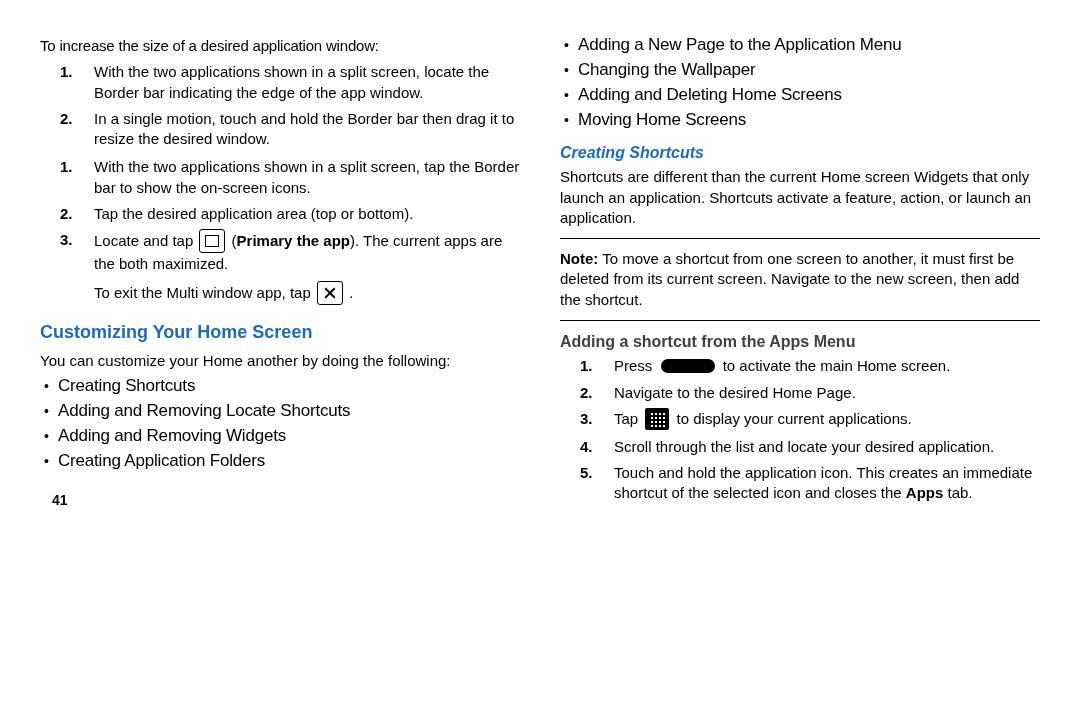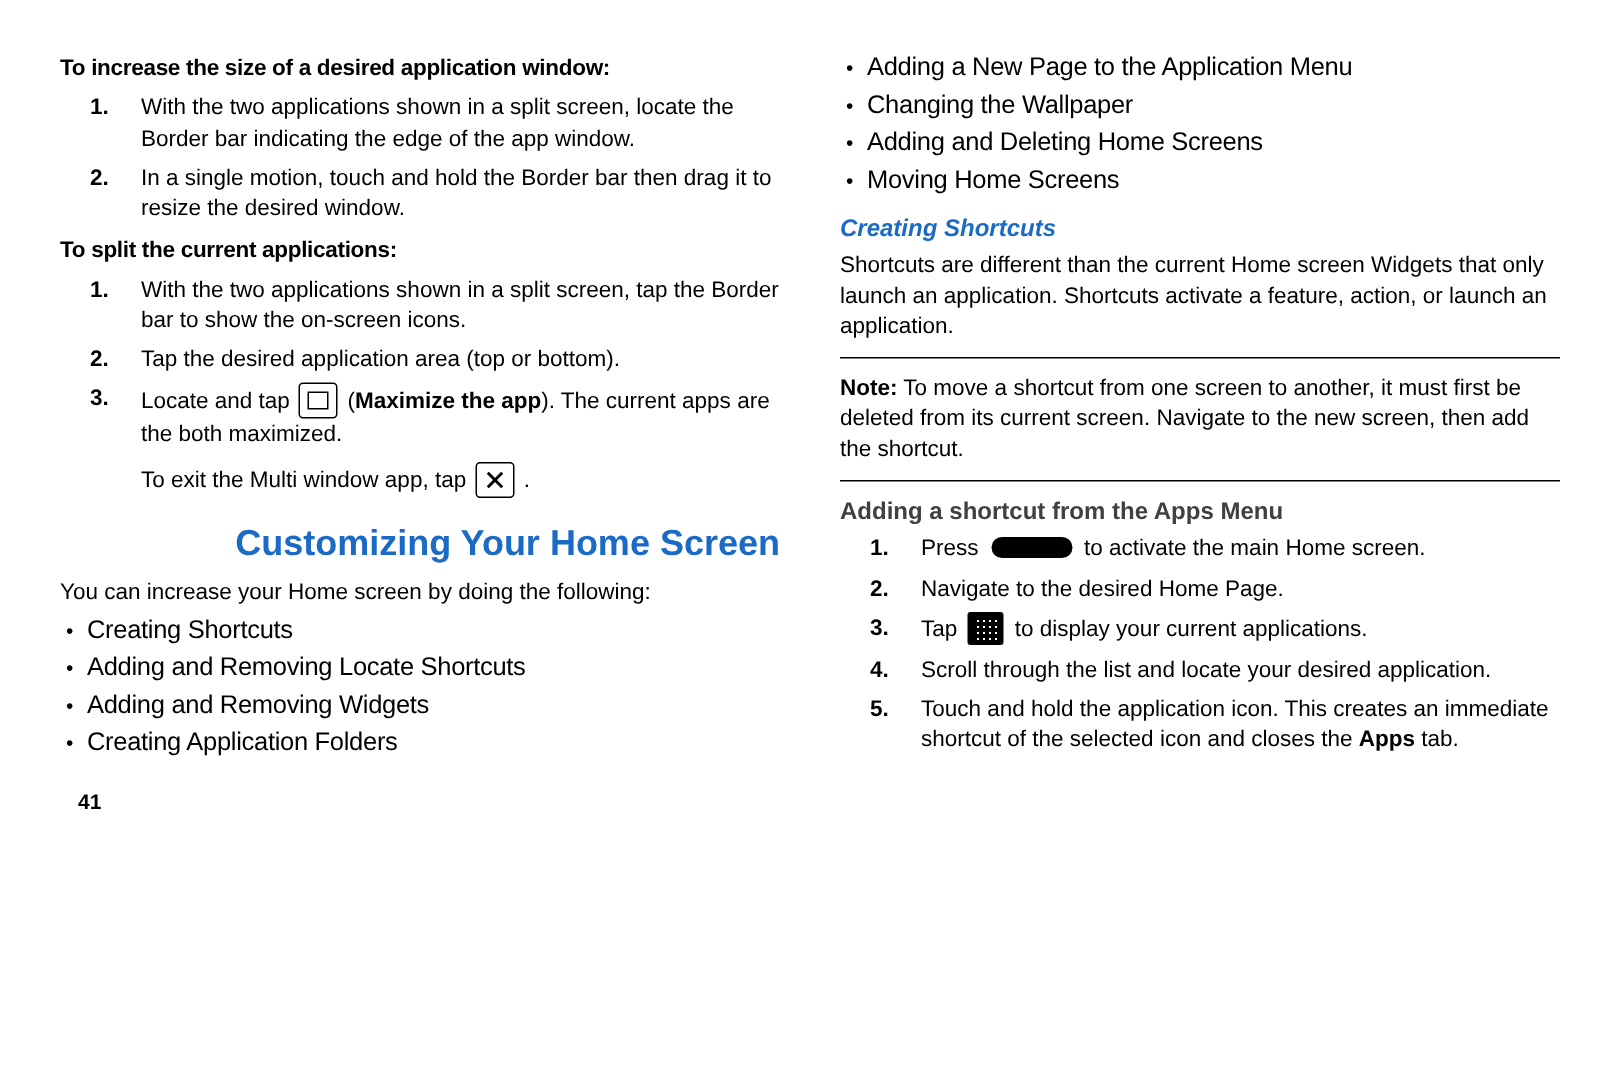--- a/index.html
+++ b/index.html
@@ -15,21 +15,21 @@
   }
   .columns {
     display: flex;
     gap: 40px;
   }
   .col {
     flex: 1;
     min-width: 0;
   }
   .bold-heading {
-    font-weight: bold;
+    font-weight: normal;
     margin: 6px 0 6px 0;
   }
   ol.num {
     list-style: none;
     padding-left: 0;
     margin: 4px 0 8px 0;
   }
   ol.num > li {
     display: flex;
     margin: 3px 0 6px 0;
@@ -39,24 +39,23 @@
     min-width: 28px;
     padding-left: 20px;
   }
   ol.num > li .t {
     flex: 1;
     padding-left: 6px;
   }
   .section-h1 {
     color: #1a6ac6;
     font-weight: 800;
-    font-size: 24px;
+    font-size: 18px;
     margin: 14px 0 6px 0;
     font-family: Arial, Helvetica, sans-serif;
-    text-align: right;
   }
   .sub-blue-italic {
     color: #1a6ac6;
     font-weight: bold;
     font-style: italic;
     font-size: 16px;
     margin: 10px 0 4px 0;
   }
   .sub-blue-small {
     color: #404040;
@@ -143,53 +142,52 @@
       <li>
           <span class="n">1.</span>
           <span class="t">With the two applications shown in a split screen, locate the Border bar indicating the edge of the app window.</span>
         </li>
       <li>
           <span class="n">2.</span>
           <span class="t">In a single motion, touch and hold the Border bar then drag it to resize the desired window.</span>
         </li>
     </ol>
 
-    <div class="bold-heading condensed">To split the current applications:</div>
     <ol class="num">
       <li>
           <span class="n">1.</span>
           <span class="t">With the two applications shown in a split screen, tap the Border bar to show the on-screen icons.</span>
         </li>
       <li>
           <span class="n">2.</span>
           <span class="t">Tap the desired application area (top or bottom).</span>
         </li>
       <li>
           <span class="n">3.</span>
           <span class="t">
         <span>Locate and tap </span>
         <span class="icon-box max"></span>
-        <span> (</span><span class="b">Maximize the app</span><span>). The current apps are the both maximized.</span>
+        <span> (</span><span class="b">Primary the app</span><span>). The current apps are the both maximized.</span>
       </span>
         </li>
     </ol>
 
     <div class="indent-para">
       <span>To exit the Multi window app, tap </span>
       <span class="icon-box close">
         <svg viewBox="0 0 10 10">
             <line x1="1" y1="1" x2="9" y2="9" stroke="#000" stroke-width="1.6"></line>
             <line x1="9" y1="1" x2="1" y2="9" stroke="#000" stroke-width="1.6"></line>
           </svg>
       </span>
       <span> .</span>
     </div>
 
     <div class="section-h1">Customizing Your Home Screen</div>
-    <div>You can increase your Home screen by doing the following:</div>
+    <div>You can customize your Home another by doing the following:</div>
     <ul class="bul condensed">
       <li>Creating Shortcuts</li>
       <li>Adding and Removing Locate Shortcuts</li>
       <li>Adding and Removing Widgets</li>
       <li>Creating Application Folders</li>
     </ul>
 
     <div class="page-num">41</div>
   </div>
 

